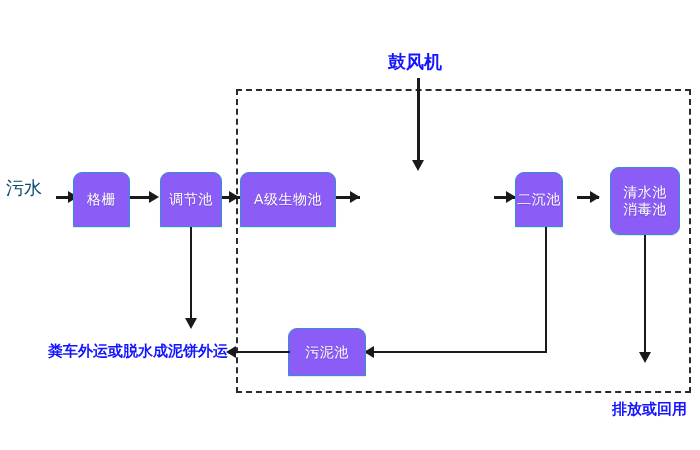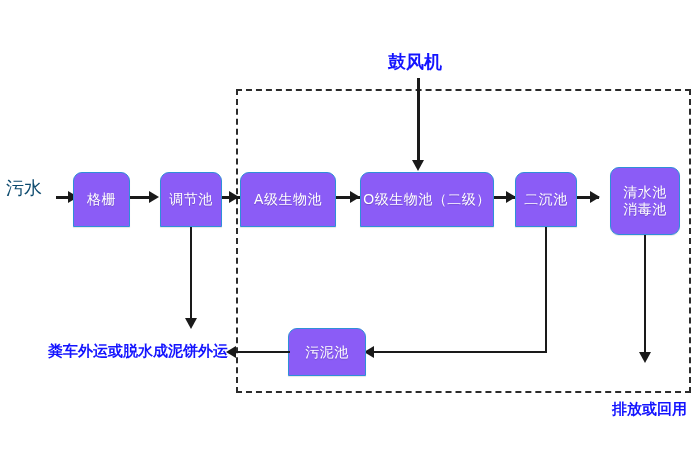--- a/index.html
+++ b/index.html
@@ -144,28 +144,25 @@
   <div class="edge-v thin" style="left:190px; top:227px; height:97px;"></div>
   <div class="arrow-down" style="left:185px; top:318px;"></div>
 
   <div class="node" style="left:240px; top:172px; width:96px; height:55px;">
     <span class="line">A级生物池</span>
   </div>
 
   <div class="edge-h" style="left:336px; top:196px; width:24px;"></div>
   <div class="arrow-right" style="left:350px; top:191px;"></div>
 
-  <div class="node" style="left:360px; top:172px; width:134px; height:55px;">
-    <span class="line">O级生物池（二级）</span>
-  </div>
 
   <div class="edge-h" style="left:494px; top:196px; width:22px;"></div>
   <div class="arrow-right" style="left:506px; top:191px;"></div>
 
-  <div class="node" style="left:515px; top:172px; width:62px; height:55px;">
+  <div class="node" style="left:515px; top:172px; width:48px; height:55px;">
     <span class="line">二沉池</span>
   </div>
 
   <div class="edge-h" style="left:577px; top:196px; width:22px;"></div>
   <div class="arrow-right" style="left:590px; top:191px;"></div>
 
   <div class="node two-line" style="left:610px; top:167px; width:70px; height:68px;">
     <span class="line">清水池</span>
     <span class="line">消毒池</span>
   </div>

